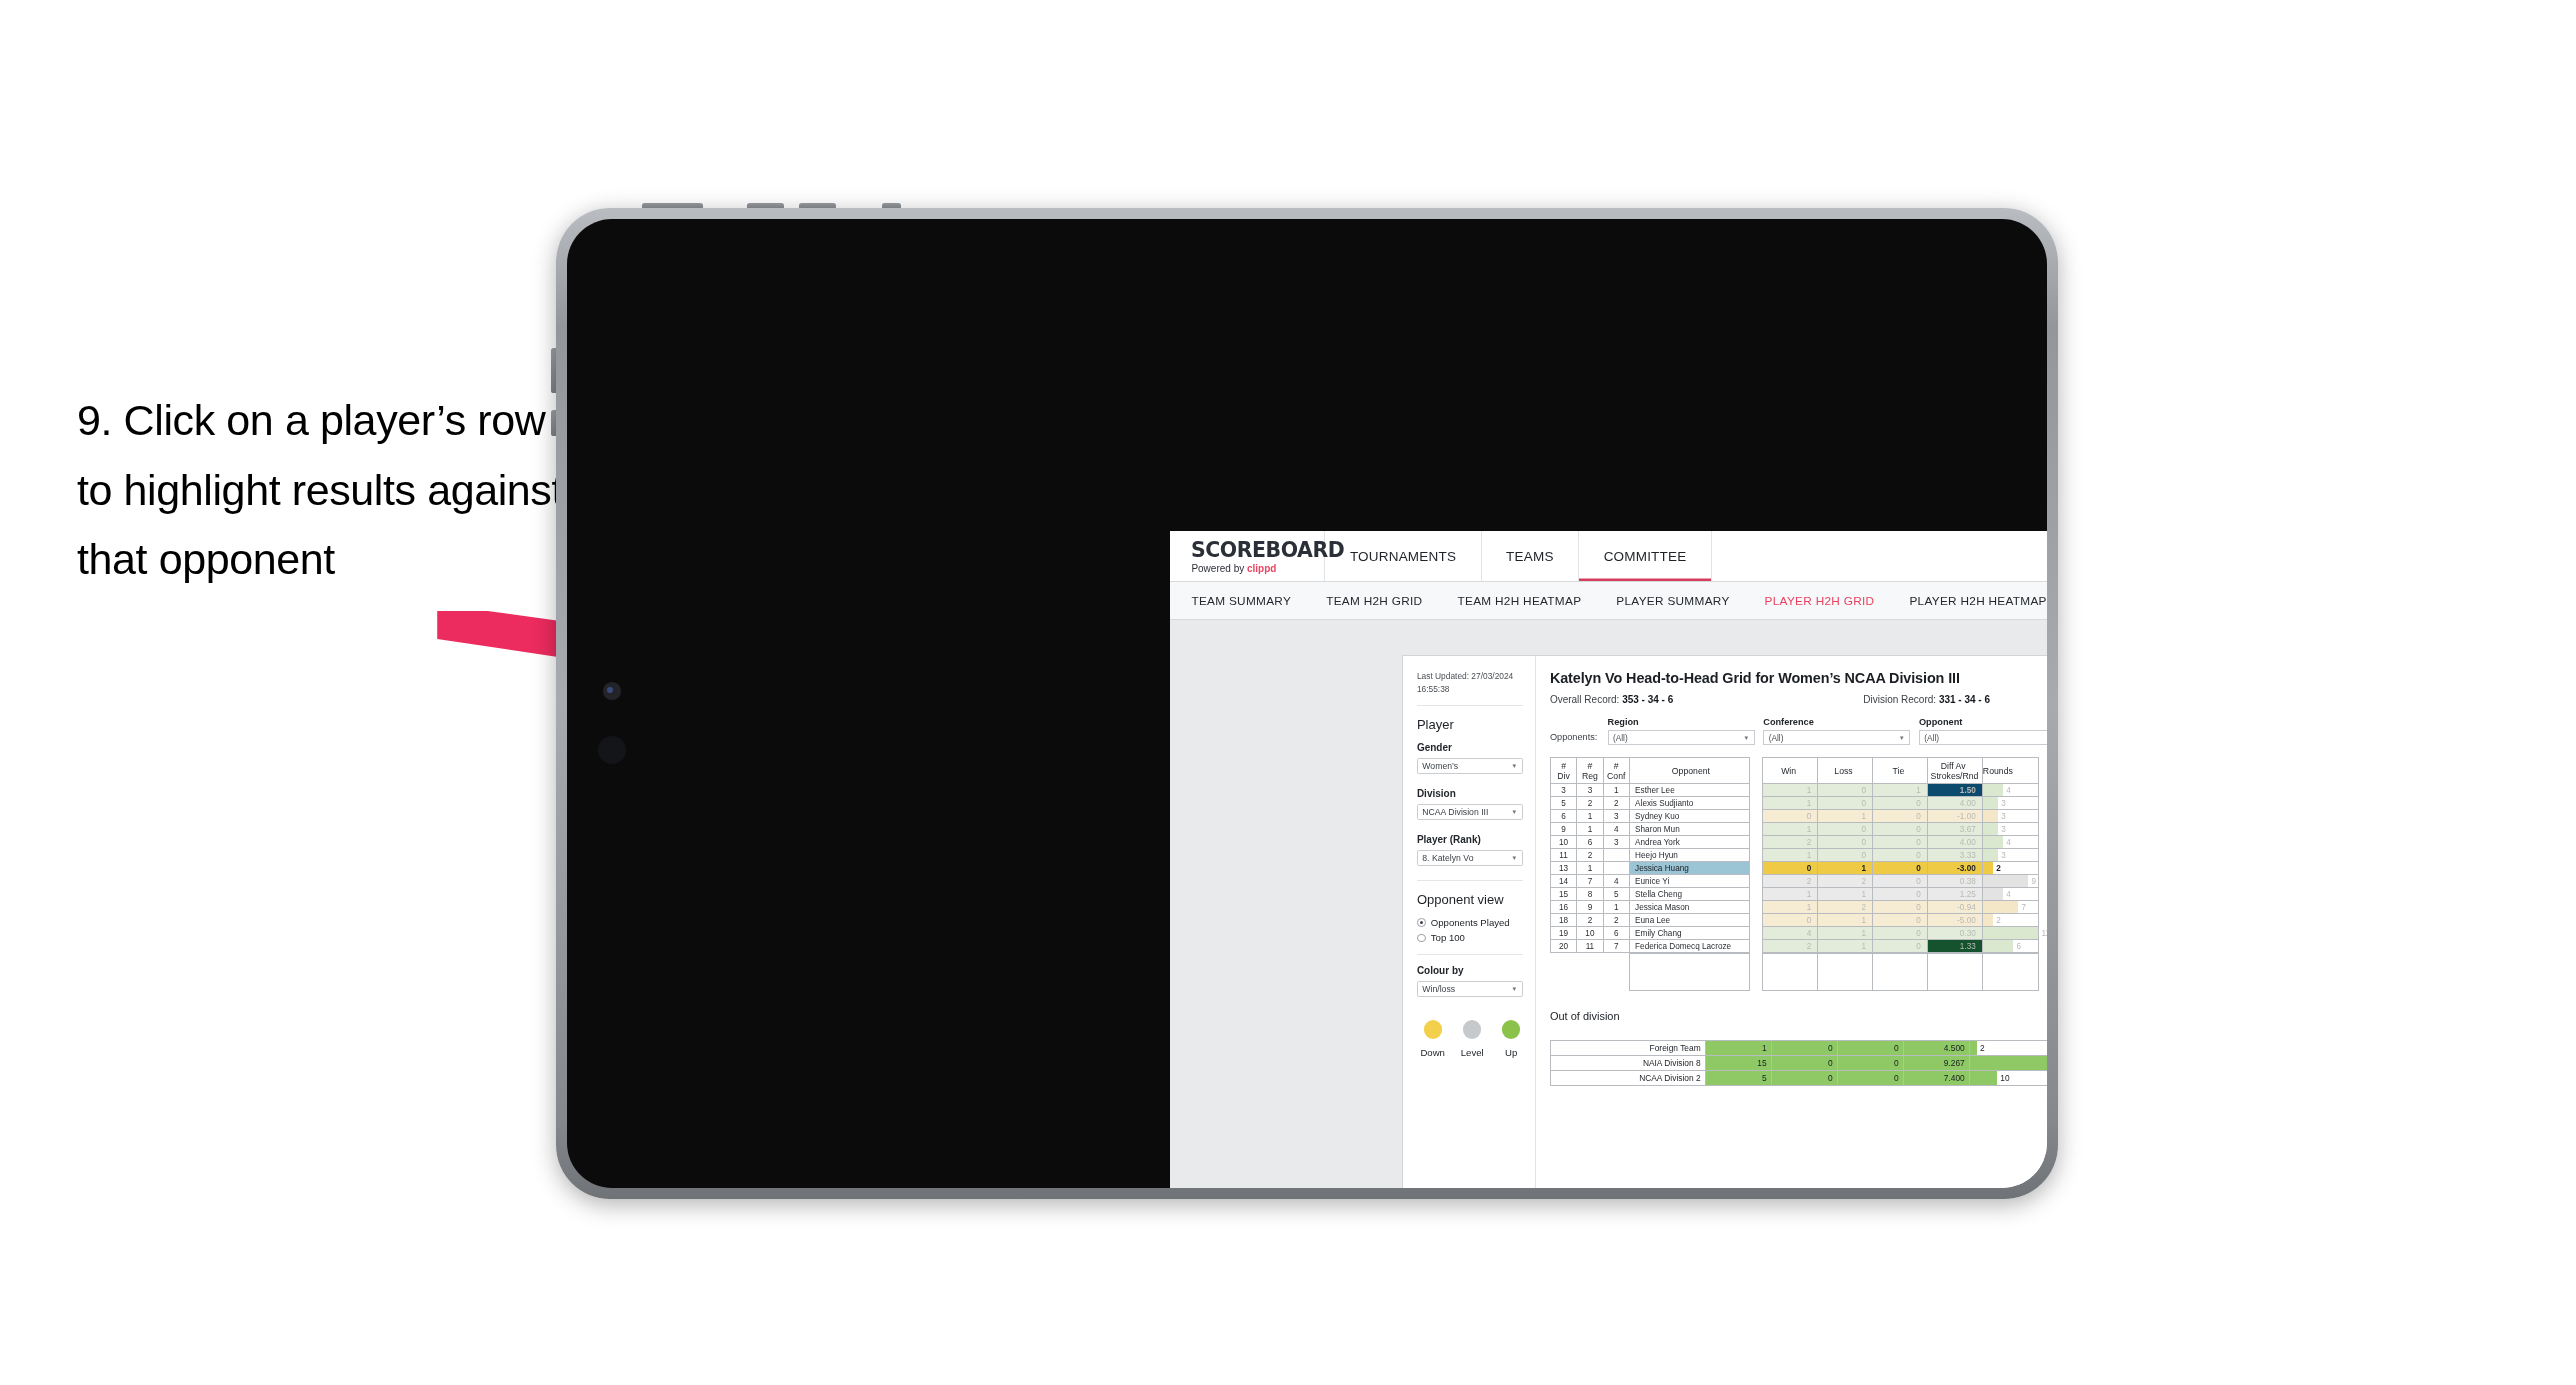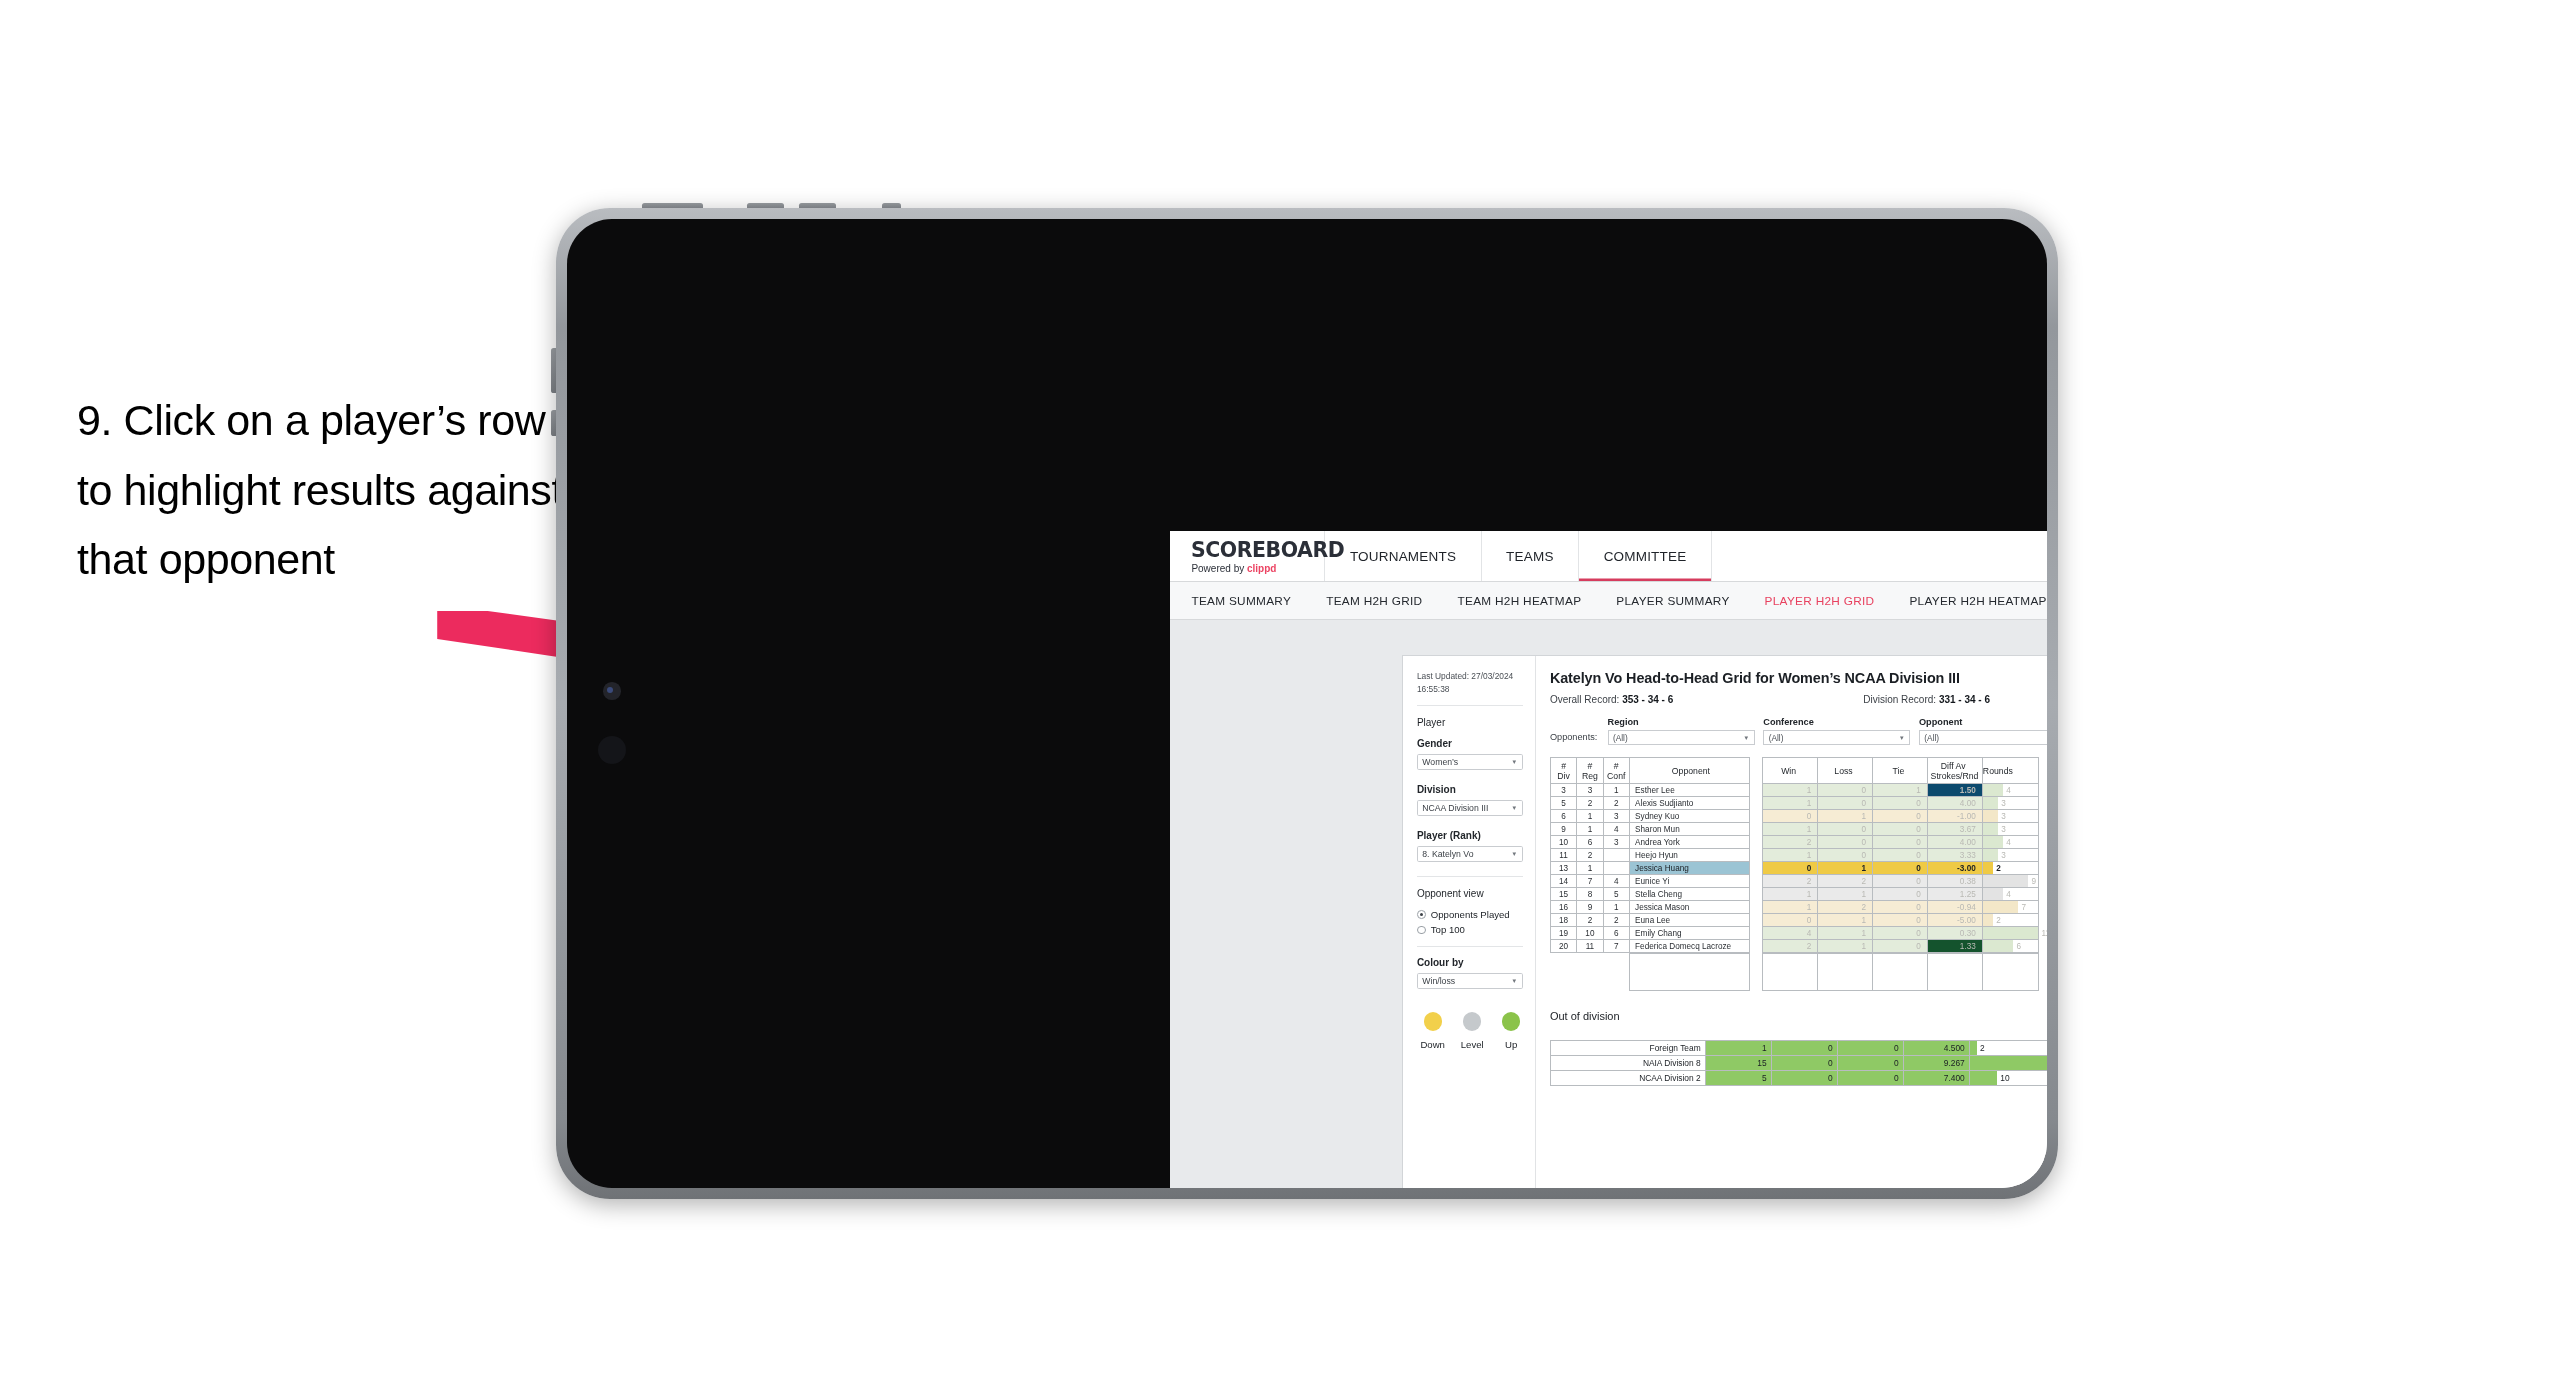--- a/index.html
+++ b/index.html
@@ -96,21 +96,21 @@
   .sheet {
     margin: 0 auto; width: 952px; height: 699px; background:#fff;
     border: 0.9px solid #d2d5d8; display:flex; flex-direction:column;
   }
   .sheet-body { flex:1; display:flex; min-height:0; }
 
   
   .sidebar { width: 133px; padding: 14px 12.2px 8.7px 14px; border-right:0.9px solid #e1e3e5; }
   .updated { font-size: 8.4px; color:#4a4f55; line-height:1.45; }
   .divider { height:0.9px; background:#e3e5e7; margin: 10.5px 0 10.5px 0; }
-  .sb-h { font-size: 10px; color:#1d2126; font-weight:400; margin-bottom: 10.5px; }
+  .sb-h { font-size: 13px; color:#1d2126; font-weight:400; margin-bottom: 10.5px; }
   .sb-label { font-size: 10px; color:#22262b; font-weight:700; margin-bottom:4.4px; }
   .sb-select {
     height: 16.6px; border:0.9px solid #c9ccd0; background:#fff; border-radius:1.7px;
     display:flex; align-items:center; padding: 0 4.4px;
     font-size: 8.7px; color:#3a3f45; margin-bottom: 14px; position:relative; cursor:pointer;
   }
   .sb-select .cv { margin-left:auto; font-size:6.1px; color:#72777d; }
   .radio-row { display:flex; align-items:center; gap:5.2px; margin-bottom:4.4px; cursor:pointer; }
   .radio {
     width:8.7px; height:8.7px; border-radius:50%; border:0.9px solid #9aa0a6; background:#fff;

